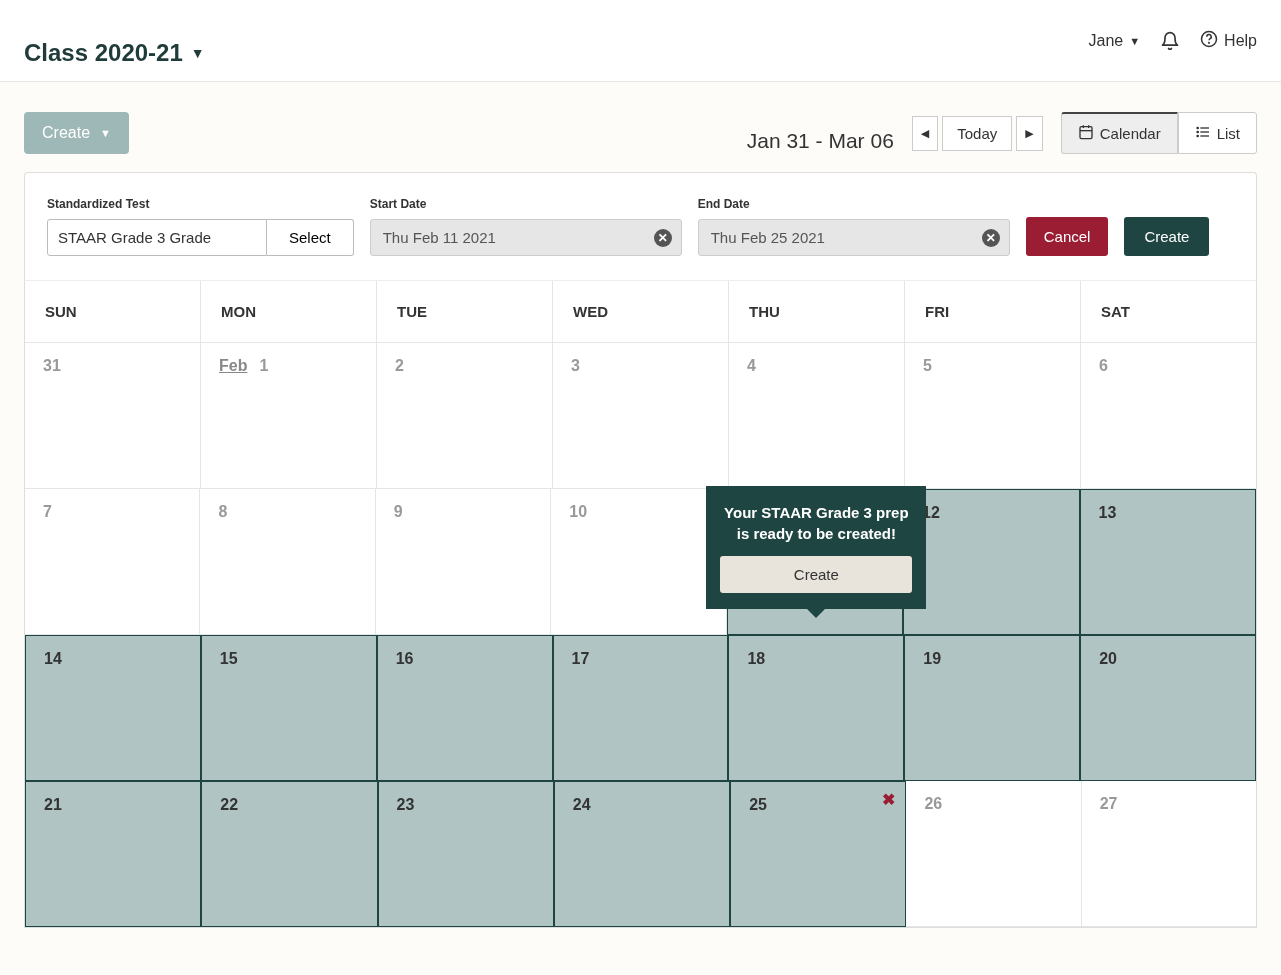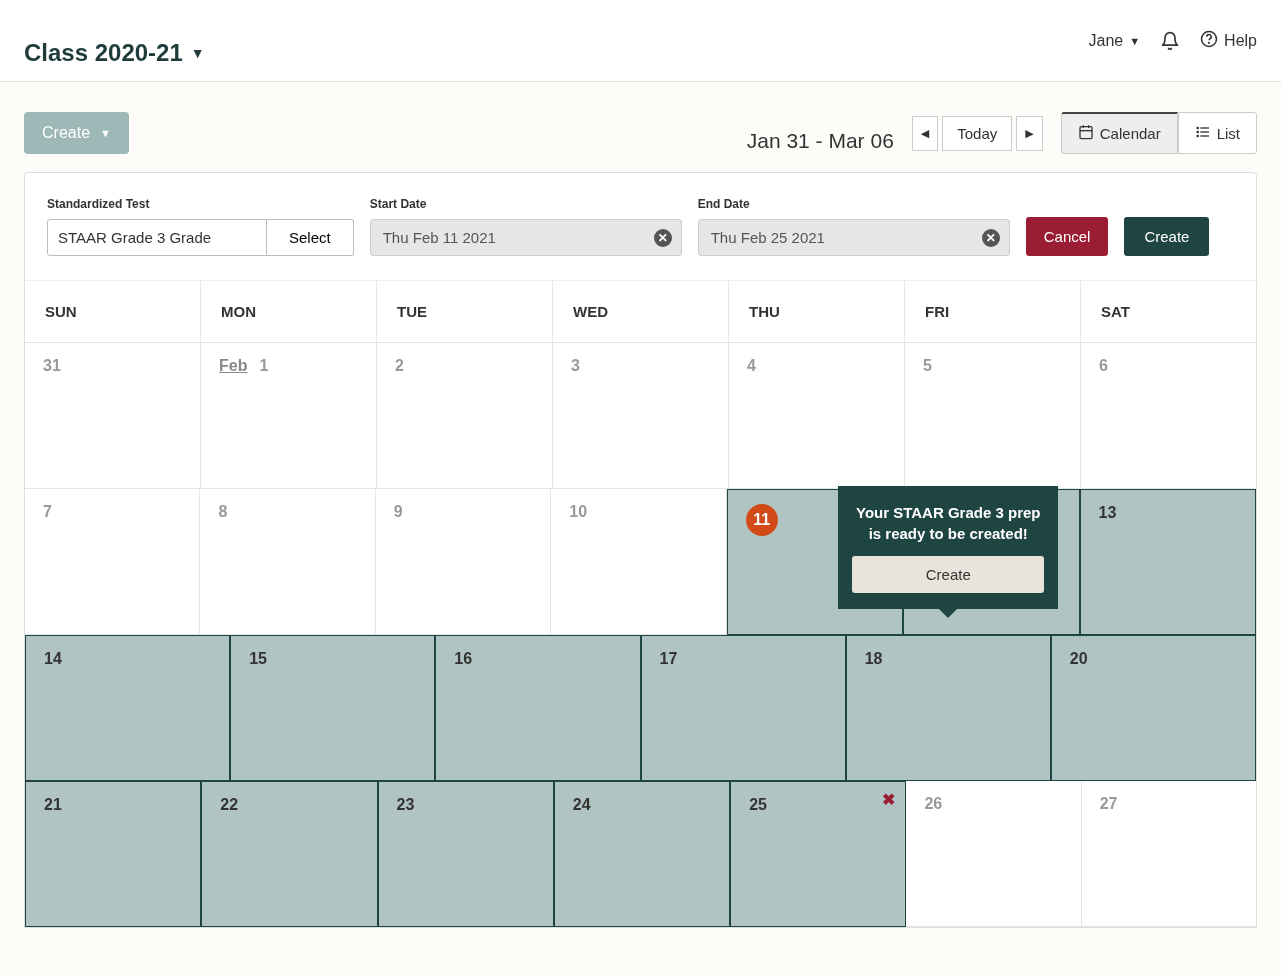--- a/index.html
+++ b/index.html
@@ -370,20 +370,21 @@
         <div class="cal-cell selected"><span class="today-circle">11</span></div>
         <div class="cal-cell selected"><span class="day-num">12</span></div>
         <div class="cal-cell selected"><span class="day-num">13</span></div>
       </div>
       <div class="cal-row">
         <div class="cal-cell selected"><span class="day-num">14</span></div>
         <div class="cal-cell selected"><span class="day-num">15</span></div>
         <div class="cal-cell selected"><span class="day-num">16</span></div>
         <div class="cal-cell selected"><span class="day-num">17</span></div>
         <div class="cal-cell selected" style="position: relative;"><span class="day-num">18</span><div class="popover"><div>Your STAAR Grade 3 prep is ready to be created!</div><button class="popover-btn">Create</button></div></div>
+        <div class="cal-cell selected"><span class="day-num">19</span></div>
         <div class="cal-cell selected"><span class="day-num">20</span></div>
       </div>
       <div class="cal-row">
         <div class="cal-cell selected"><span class="day-num">21</span></div>
         <div class="cal-cell selected"><span class="day-num">22</span></div>
         <div class="cal-cell selected"><span class="day-num">23</span></div>
         <div class="cal-cell selected"><span class="day-num">24</span></div>
         <div class="cal-cell selected"><span class="day-num">25</span><span class="cell-x">✖</span></div>
         <div class="cal-cell"><span class="day-num">26</span></div>
         <div class="cal-cell"><span class="day-num">27</span></div>

